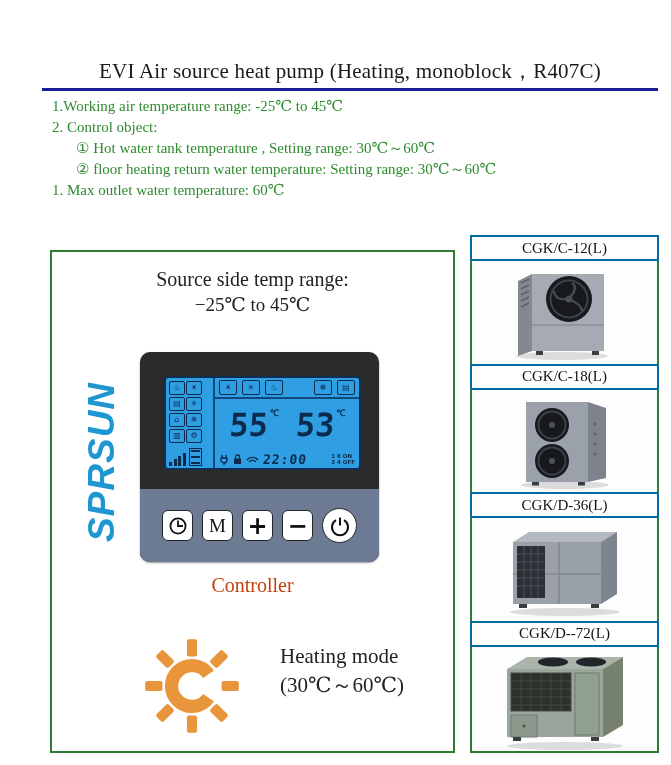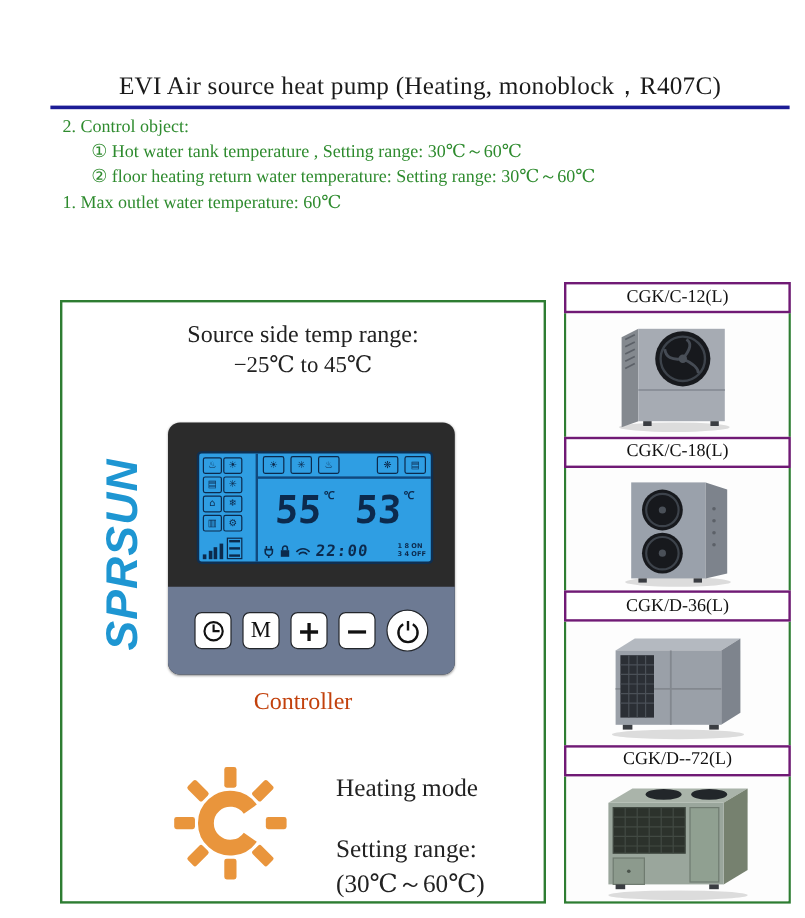--- a/index.html
+++ b/index.html
@@ -80,34 +80,35 @@
   
   .heating-row{position:absolute;top:378px;left:84px;display:flex;align-items:flex-start;}
   .heat-text{margin-left:32px;margin-top:14px;color:#222;}
   .heat-text .mode{font-size:21px;}
   .heat-text .range1{font-size:21px;margin-top:26px;}
   .heat-text .range2{font-size:21px;margin-top:2px;}
 
   
   .sidebar{position:absolute;left:470px;top:235px;width:185px;height:514px;
            display:flex;flex-direction:column;border:2px solid #2e7d32;background:#fff;}
-  .model-label{height:22px;flex:0 0 22px;border:2px solid #701a75;margin:-2px -2px 0 -2px;
+  .model-label{height:22px;flex:0 0 22px;border:2px solid #0369a1;margin:-2px -2px 0 -2px;
                display:flex;align-items:center;justify-content:center;
                font-size:15px;color:#111;background:#fff;z-index:1;}
   .model-img{flex:1;display:flex;align-items:center;justify-content:center;background:#fdfdfd;}
 </style>
 </head>
 <body>
 
 <div class="page">
 
   <div class="title">EVI Air source heat pump  (Heating, monoblock，R407C)</div>
   <div class="title-underline"></div>
 
   <div class="specs">
+    <div class="spec-line">1.Working air temperature range: -25℃ to 45℃</div>
     <div class="spec-line">2. Control object:</div>
     <div class="spec-line indent">① Hot water tank temperature , Setting range:  30℃～60℃</div>
     <div class="spec-line indent">② floor heating return water temperature: Setting range:  30℃～60℃</div>
     <div class="spec-line">1. Max outlet water temperature: 60℃</div>
   </div>
 
   <div class="main-panel">
 
     <div class="source-range">
       <div class="l1">Source side temp range:</div>
@@ -222,21 +223,20 @@
               <rect x="84" y="50" width="17" height="10" rx="2"></rect>
             </g>
           <g transform="rotate(315 55 55)">
               <rect x="84" y="50" width="17" height="10" rx="2"></rect>
             </g>
         </g>
         <path d="M71.3 43.5 A20 20 0 1 0 71.3 66.5" stroke="#e9953c" stroke-width="13" fill="none"></path>
       </svg>
       <div class="heat-text">
         <div class="mode">Heating mode</div>
-        <div class="range1">Setting range:</div>
         <div class="range2">(30℃～60℃)</div>
       </div>
     </div>
   </div>
 
   <div class="sidebar">
 
     <div class="model-label">CGK/C-12(L)</div>
     <div class="model-img">
       <svg width="150" height="96" viewBox="0 0 150 96">

